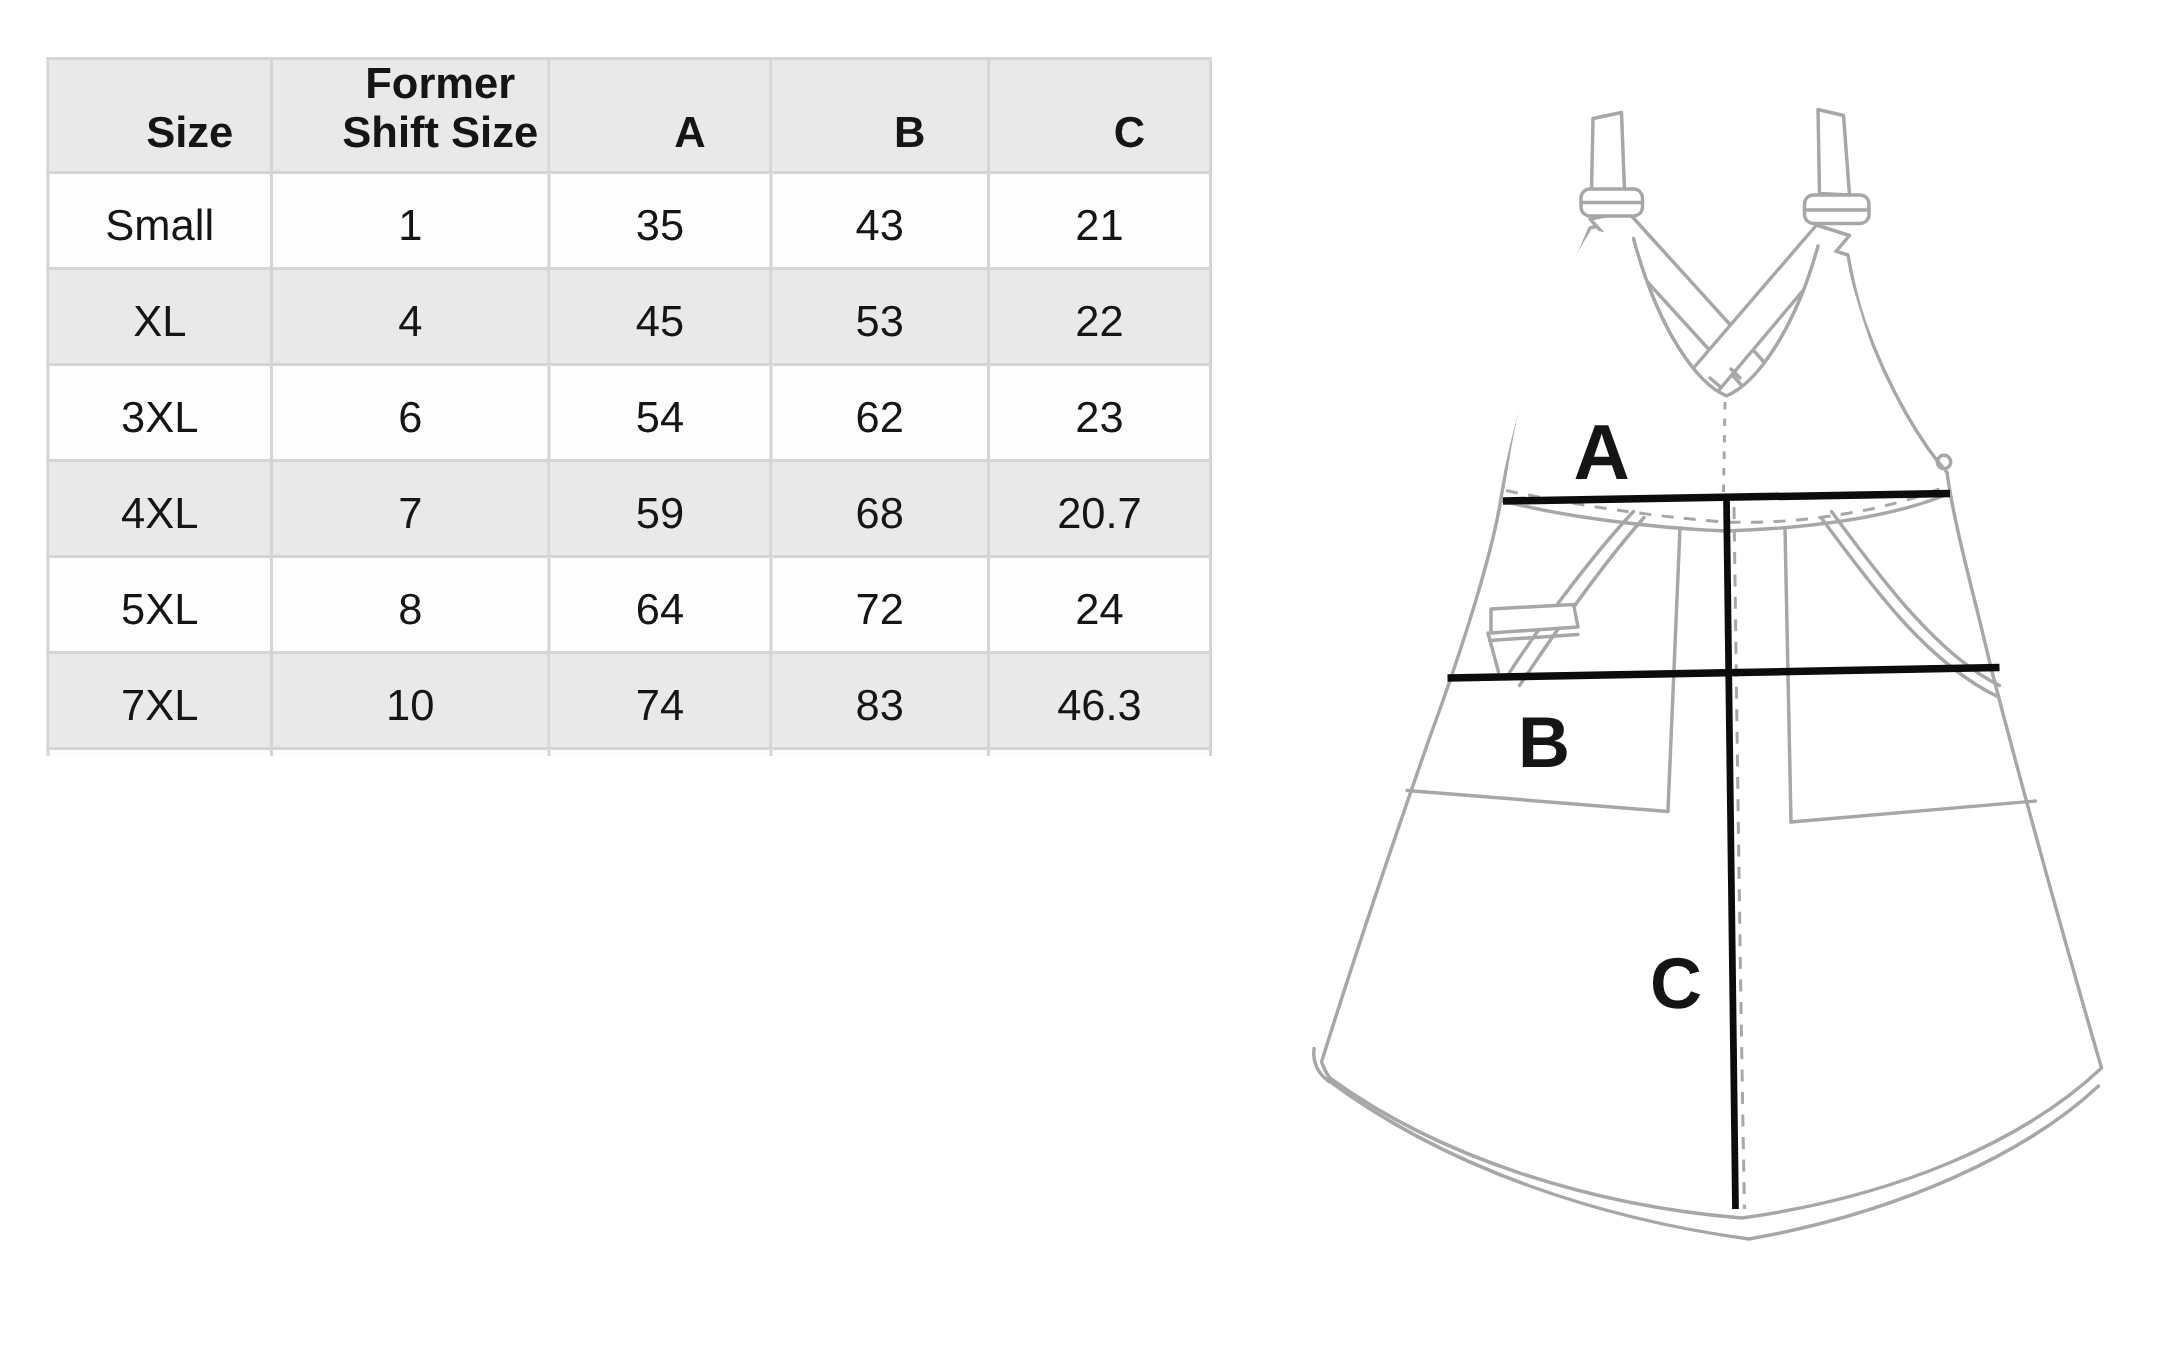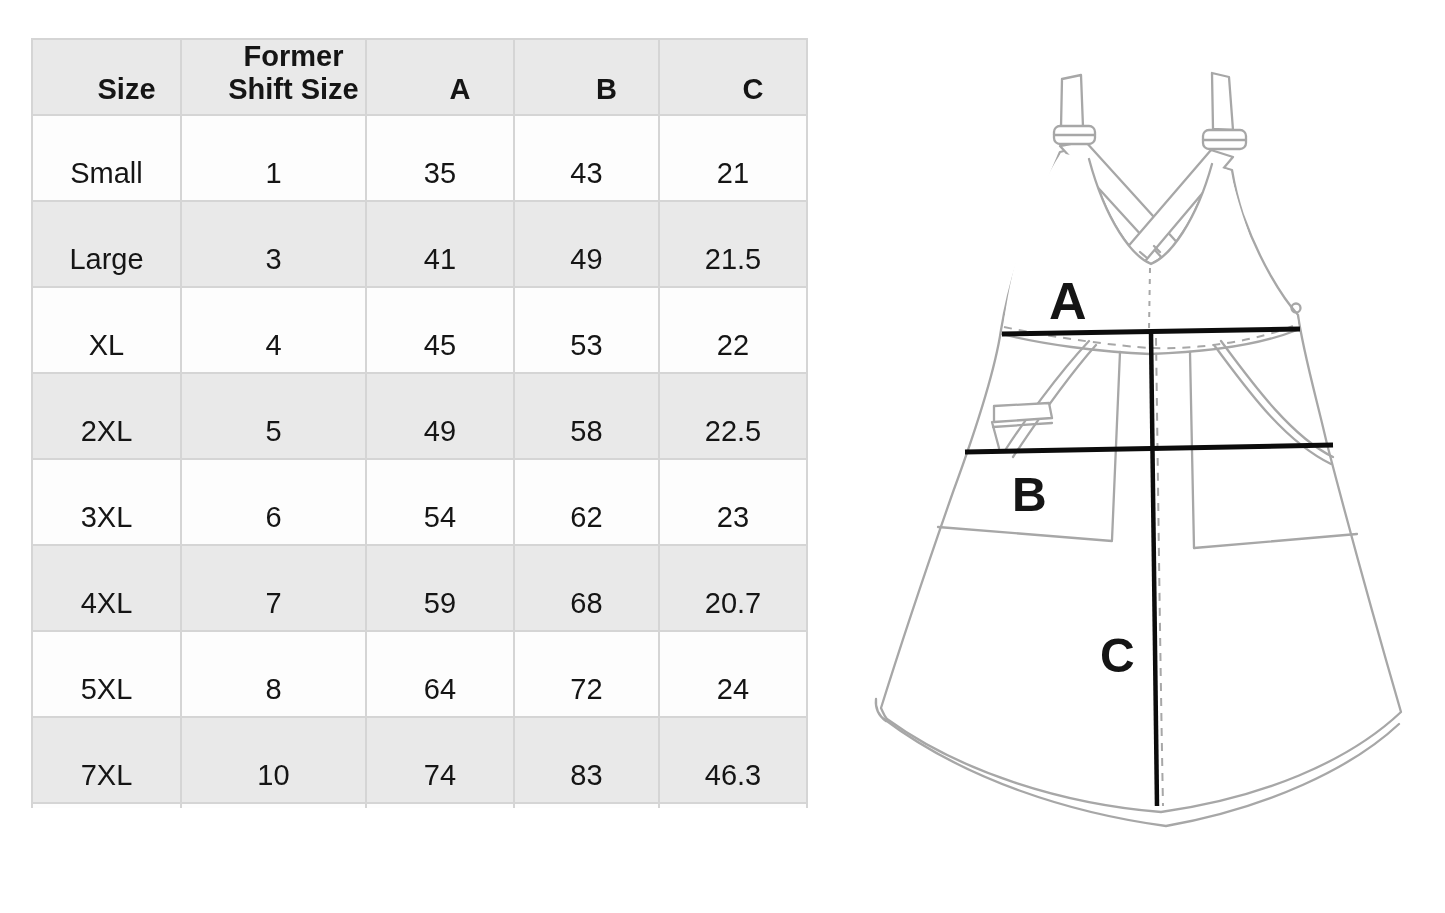--- a/index.html
+++ b/index.html
@@ -26,21 +26,21 @@
     border:2px solid var(--border);
     text-align:center;vertical-align:bottom;
     color:var(--text);
     overflow:hidden;
   }
   table.size-chart th{
     height:74px;font-size:29px;font-weight:bold;line-height:33px;
     padding-bottom:8px;white-space:pre-line;background:var(--row-alt);padding-left:40px;
   }
   table.size-chart td{
-    height:86px;font-size:29px;font-weight:normal;
+    height:64px;font-size:29px;font-weight:normal;
     padding-bottom:10px;
   }
   table.size-chart tbody tr:nth-child(odd){background:var(--row-white);}
   table.size-chart tbody tr:nth-child(even){background:var(--row-alt);}
   table.size-chart tr.sliver{background:var(--row-white) !important;}
   table.size-chart tr.sliver td{height:5px;padding:0;border-bottom:none;}
 
   
   .diagram{position:absolute;left:860px;top:10px;width:580px;height:880px;}
   .sketch{fill:none;stroke:var(--sketch);stroke-width:2.3;stroke-linecap:round;stroke-linejoin:round;}
@@ -77,39 +77,25 @@
     </thead>
     <tbody>
         <tr>
           <td>Small</td>
           <td>1</td>
           <td>35</td>
           <td>43</td>
           <td>21</td>
         </tr>
         <tr>
-          <td>Large</td>
-          <td>3</td>
-          <td>41</td>
-          <td>49</td>
-          <td>21.5</td>
-        </tr>
-        <tr>
           <td>XL</td>
           <td>4</td>
           <td>45</td>
           <td>53</td>
           <td>22</td>
-        </tr>
-        <tr>
-          <td>2XL</td>
-          <td>5</td>
-          <td>49</td>
-          <td>58</td>
-          <td>22.5</td>
         </tr>
         <tr>
           <td>3XL</td>
           <td>6</td>
           <td>54</td>
           <td>62</td>
           <td>23</td>
         </tr>
         <tr>
           <td>4XL</td>

